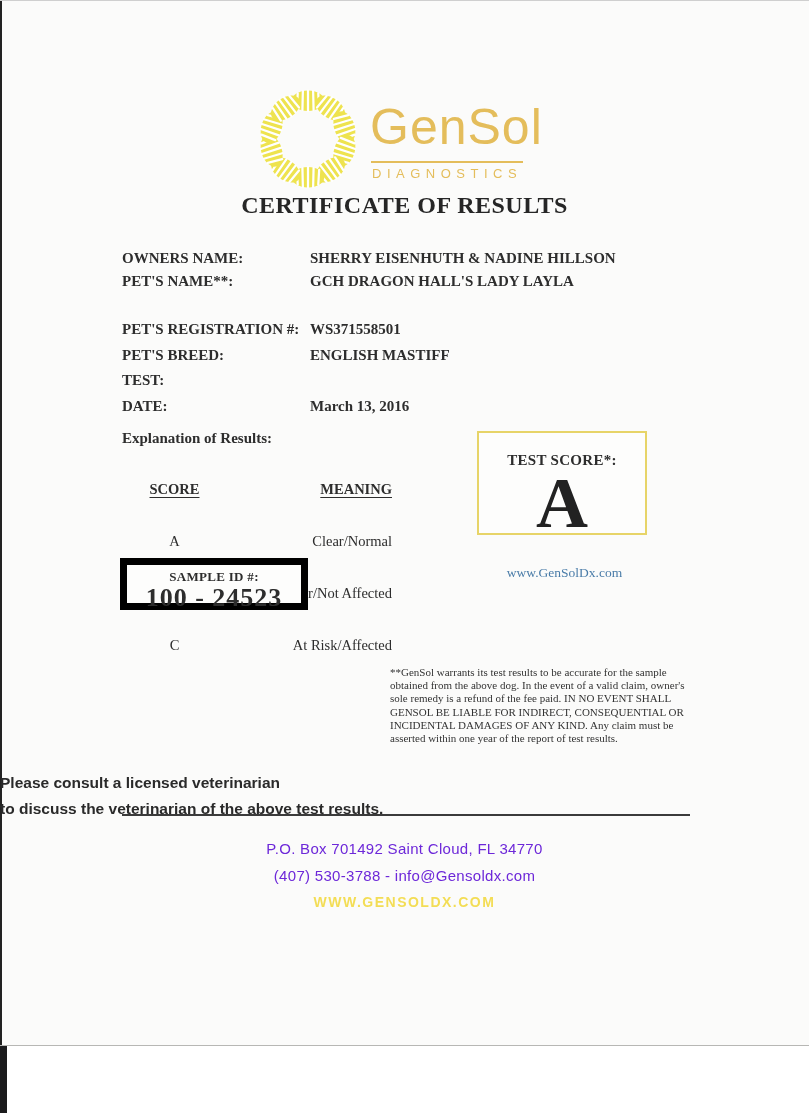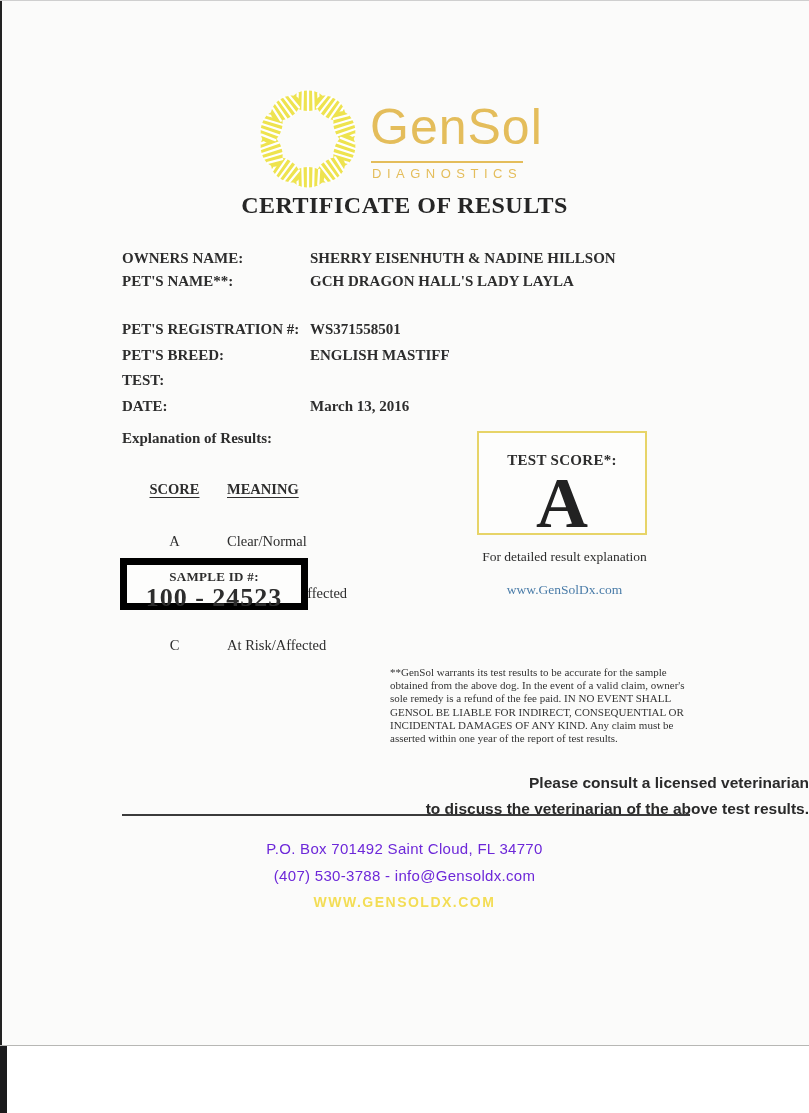--- a/index.html
+++ b/index.html
@@ -49,21 +49,21 @@
   .g1 .info-row{height:23px;line-height:23px;}
   .g2 .info-row{height:25.5px;line-height:25.5px;}
   .info-label{width:188px;flex:0 0 188px;}
   .info-value{white-space:nowrap;}
 
   .explanation{position:absolute;left:122px;top:430px;width:280px;font-size:15px;}
   .explanation-heading{font-weight:bold;margin-bottom:5px;}
   .exp-row{display:flex;height:20px;line-height:20px;font-size:14.5px;margin-top:32px;}
   .exp-row.header{font-weight:bold;margin-bottom:2px;}
   .exp-c1{width:105px;flex:0 0 105px;text-align:center;}
-  .exp-c2{width:165px;flex:0 0 165px;text-align:left;}
+  .exp-c2{width:165px;flex:0 0 165px;text-align:right;}
   .underlined{text-decoration:underline;text-underline-offset:3px;}
 
   .test-score-box{
     position:absolute;left:477px;top:431px;width:170px;height:104px;
     border:2px solid var(--score-box-border,#e7d468);
     background:#fdfdfc;text-align:center;box-sizing:border-box;
   }
   .test-score-label{margin-top:19px;font-size:15px;font-weight:bold;letter-spacing:0.3px;}
   .test-score-value{font-size:72px;font-weight:bold;line-height:68px;margin-top:0;color:#222;}
 
@@ -73,21 +73,21 @@
   }
   .sample-id-label{margin-top:4px;font-size:13px;font-weight:bold;letter-spacing:0.3px;}
   .sample-id-value{font-size:26px;font-weight:bold;letter-spacing:1px;line-height:26px;}
 
   .website-note{position:absolute;left:452px;top:548px;width:225px;text-align:center;font-size:13.5px;line-height:17px;}
   .website-url{margin-top:16px;color:var(--link-blue,#4a7ca8);font-size:13.5px;}
 
   .disclaimer{position:absolute;left:390px;top:666px;width:300px;font-size:11px;line-height:13.2px;text-align:left;color:#333;}
 
   .vet-notice{
-    position:absolute;left:0;top:770px;width:100%;text-align:right;
+    position:absolute;left:0;top:770px;width:100%;text-align:left;
     font-family:"Liberation Sans",sans-serif;font-size:15.5px;font-weight:bold;color:#2a2a2a;
   }
   .vet-notice .line{height:26px;line-height:26px;}
   .section-divider{position:absolute;left:122px;top:814px;width:568px;height:2px;background:#3b3b3b;}
 
   .footer-address,.footer-phone{
     position:absolute;left:0;width:100%;text-align:center;
     font-family:"Liberation Sans",sans-serif;font-size:15px;color:#6d28d9;letter-spacing:0.3px;
   }
   .footer-address{top:840px;}
@@ -194,21 +194,20 @@
     <div class="test-score-label">TEST SCORE*:</div>
     <div class="test-score-value">A</div>
   </div>
 
   <div class="sample-id-box">
     <div class="sample-id-label">SAMPLE ID #:</div>
     <div class="sample-id-value">100 - 24523</div>
   </div>
 
   <div class="website-note">
-    <div>For detailed result explanation</div>
     <div class="website-url">www.GenSolDx.com</div>
   </div>
 
   <div class="disclaimer">**GenSol warrants its test results to be accurate for the sample obtained from the above dog. In the event of a valid claim, owner's sole remedy is a refund of the fee paid. IN NO EVENT SHALL GENSOL BE LIABLE FOR INDIRECT, CONSEQUENTIAL OR INCIDENTAL DAMAGES OF ANY KIND. Any claim must be asserted within one year of the report of test results.</div>
 
   <div class="vet-notice">
     <div class="line">Please consult a licensed veterinarian</div>
     <div class="line">to discuss the veterinarian of the above test results.</div>
   </div>
   <div class="section-divider"></div>

